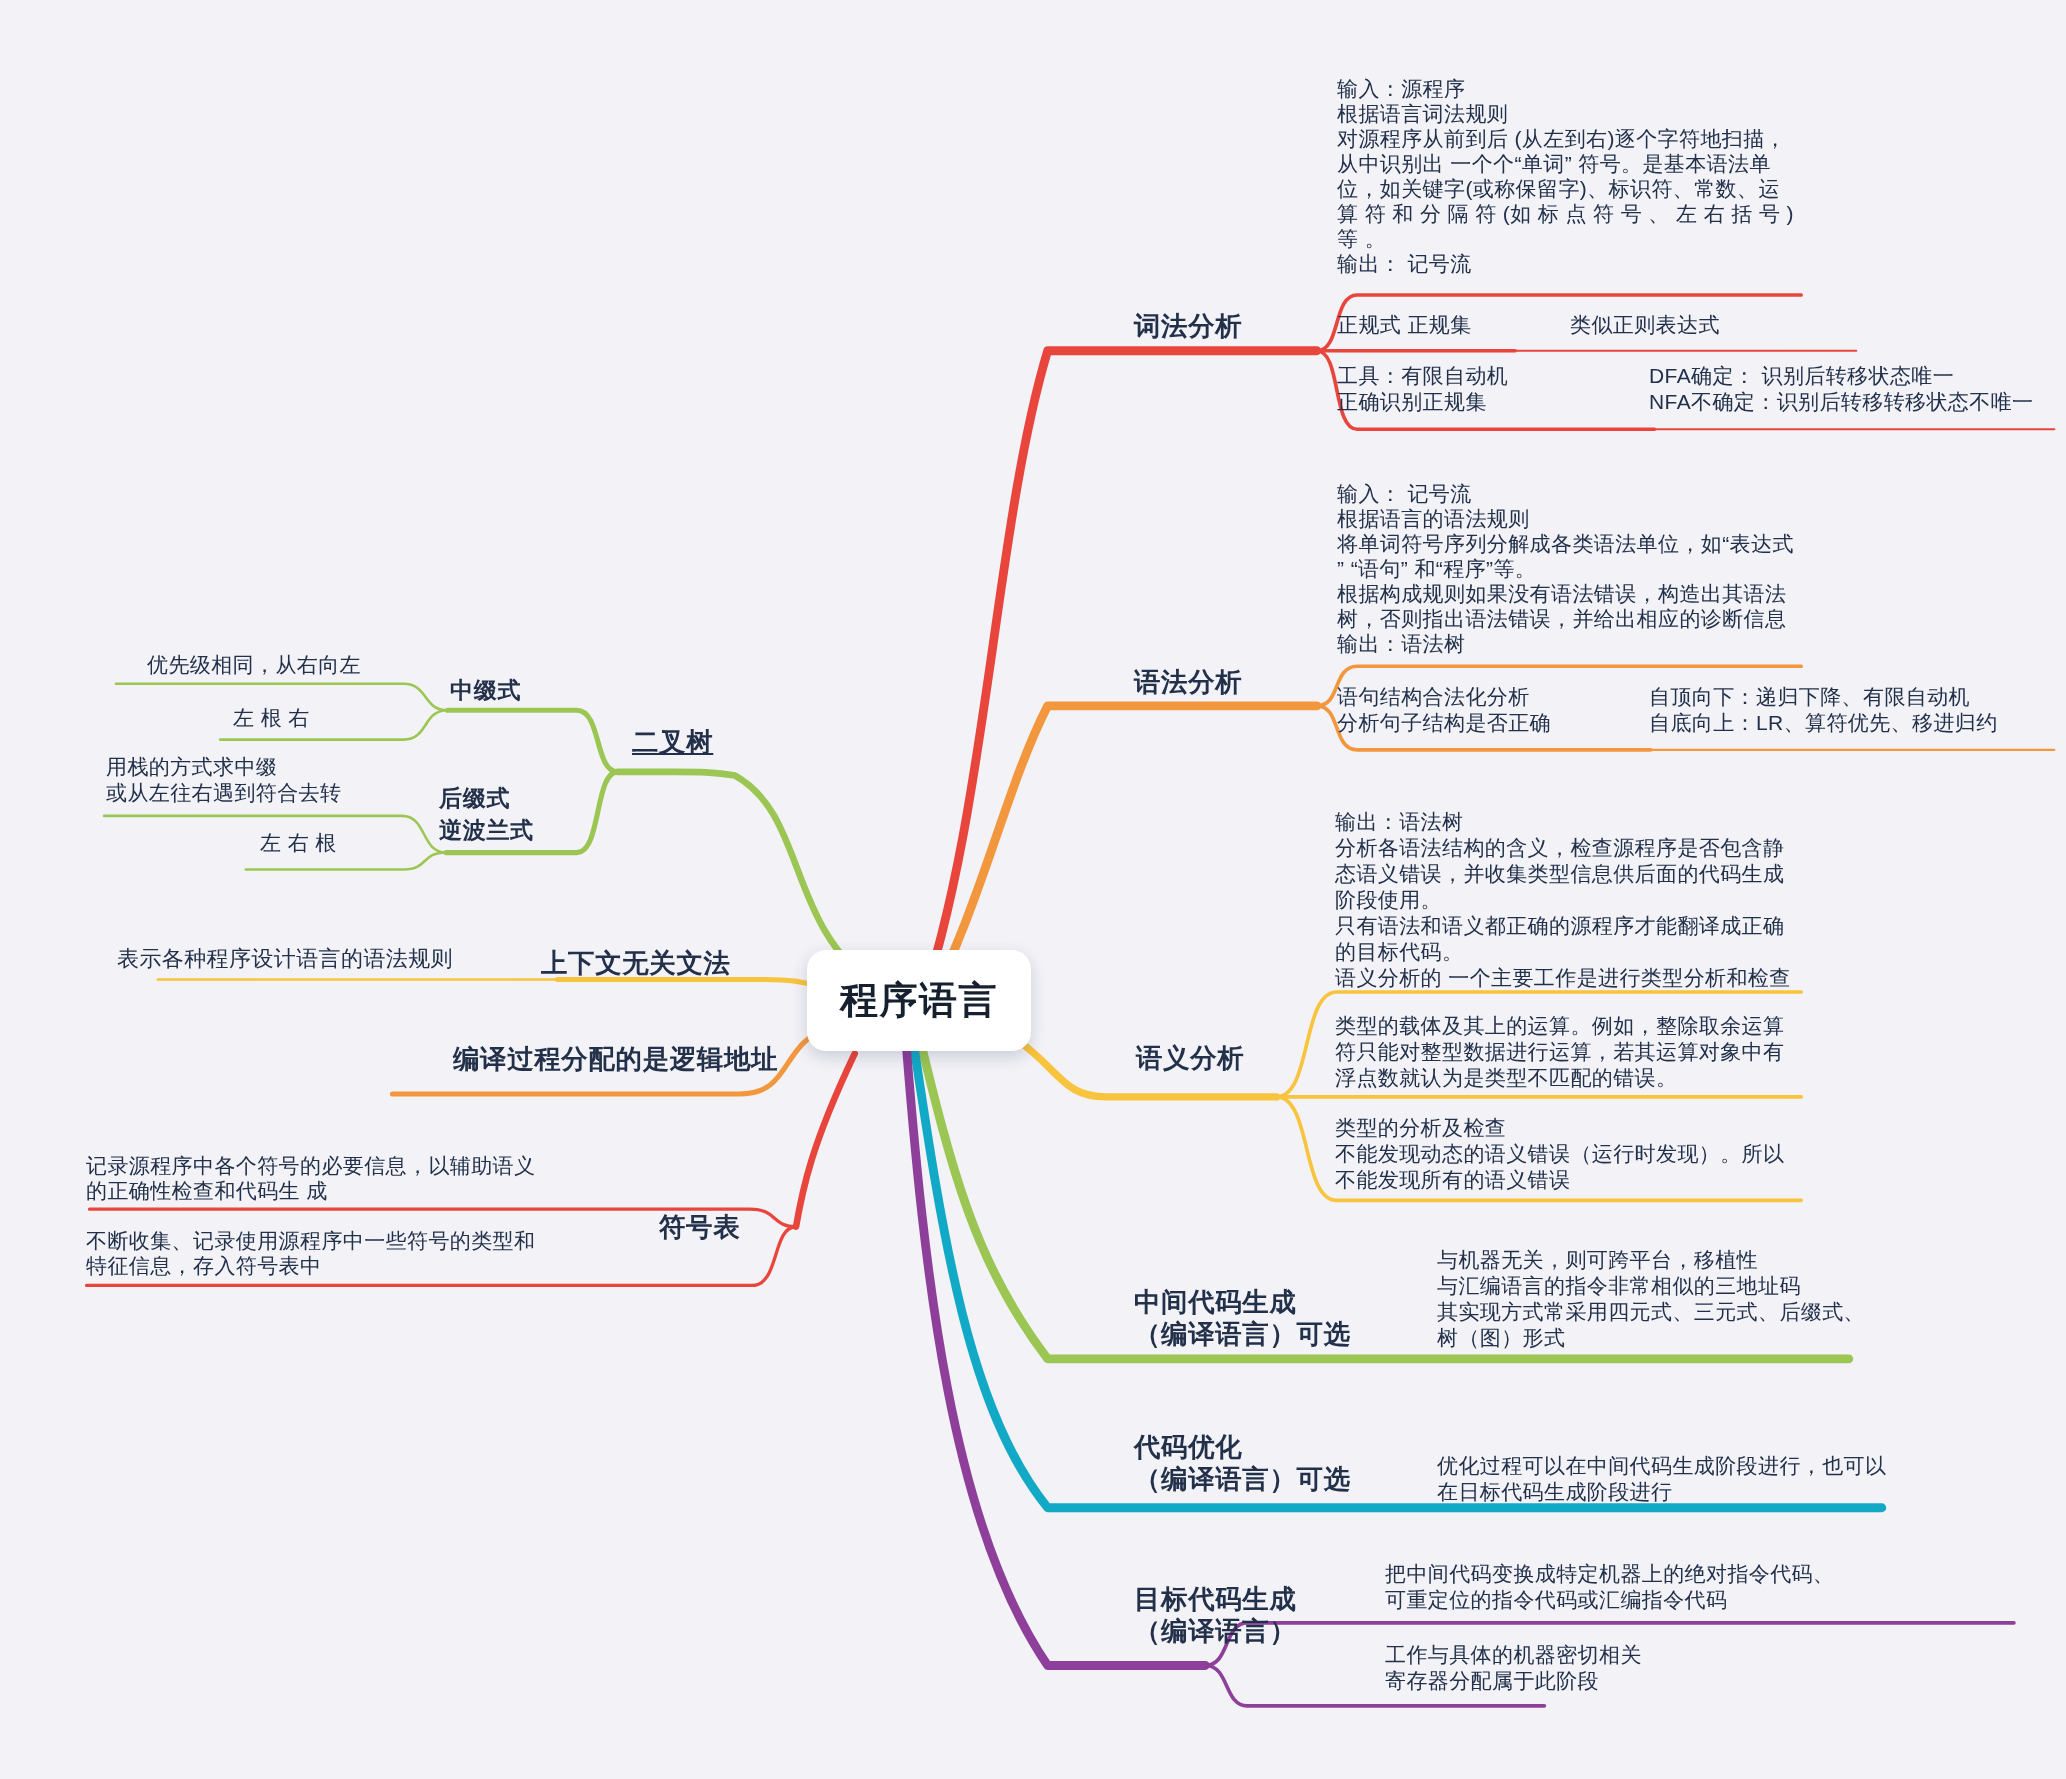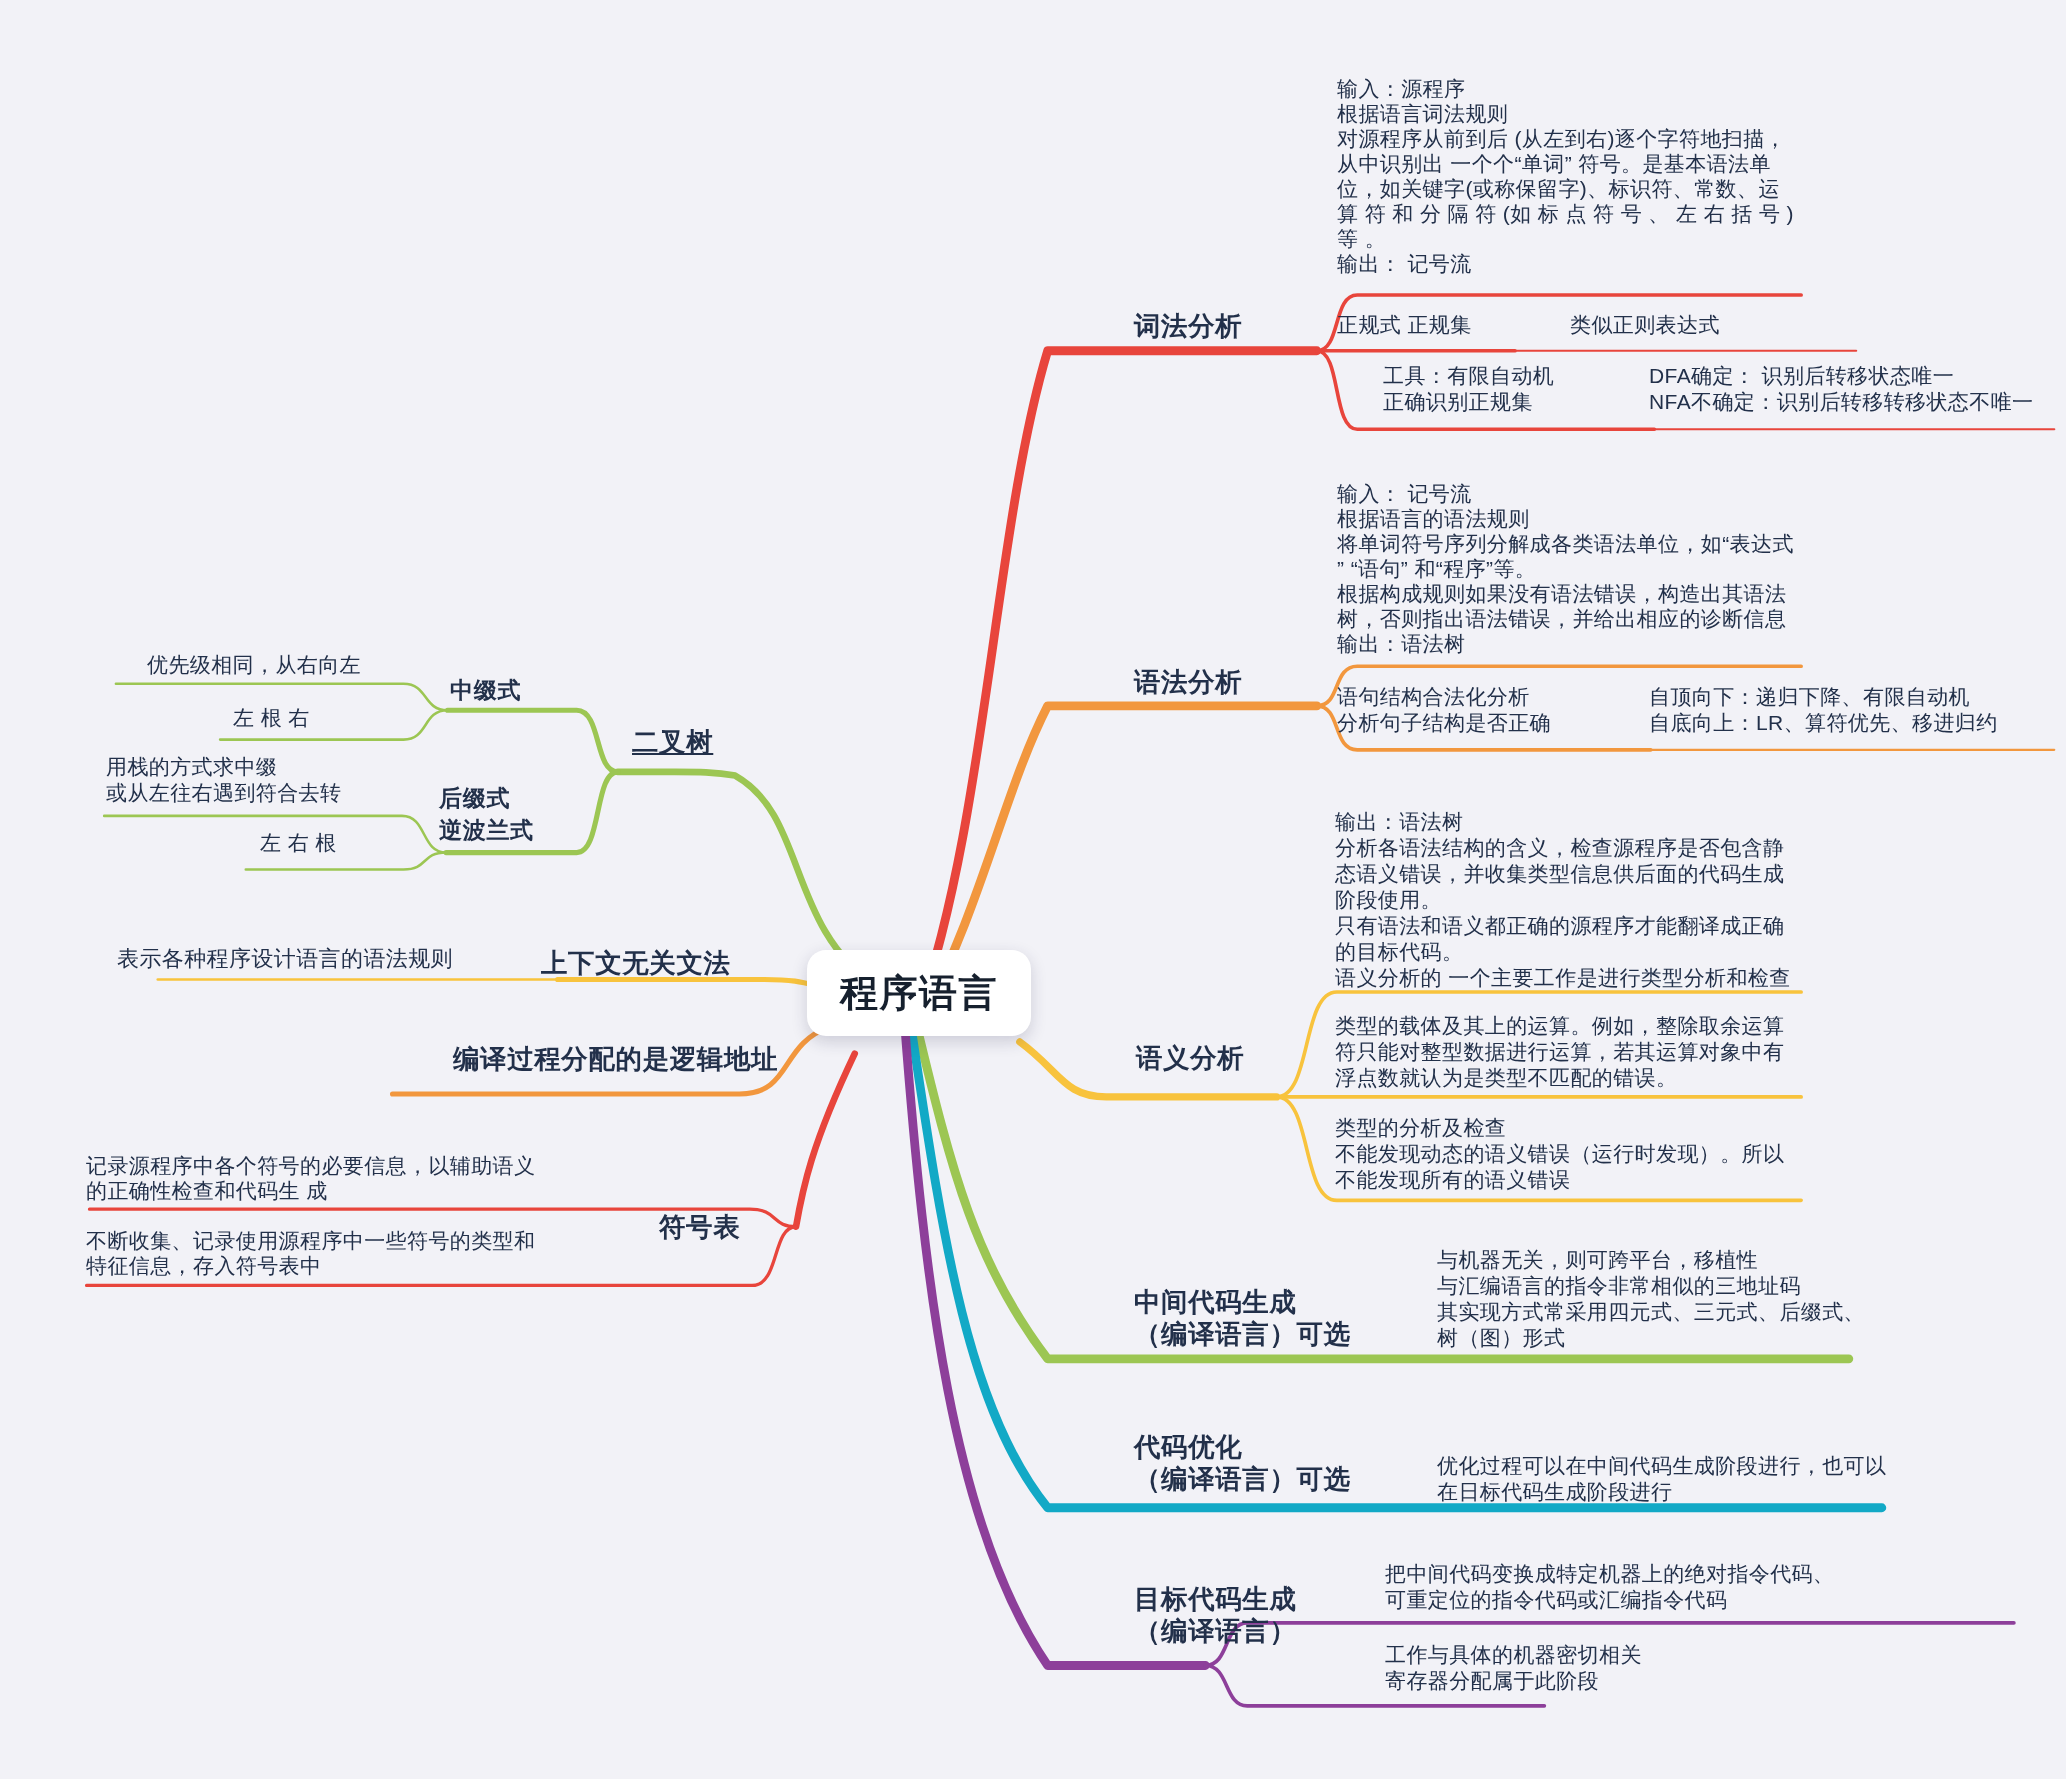--- a/index.html
+++ b/index.html
@@ -17,21 +17,21 @@
   .red{stroke:#e8453c}.orange{stroke:#f2973e}.yellow{stroke:#f8c33d}
   .green{stroke:#9cc653}.teal{stroke:#12a9c6}.purple{stroke:#8d3f9a}
   .w12{stroke-width:12}.w10{stroke-width:10}.w9{stroke-width:9}
   .w7{stroke-width:7}.w5{stroke-width:5}.w45{stroke-width:4.5}.w35{stroke-width:3.5}.w3{stroke-width:3}
 
   .txt{position:absolute;white-space:pre-line;line-height:26px;font-size:21px;font-weight:500;letter-spacing:0.4px;}
   .lh34{line-height:25px;}
   .label{font-weight:bold;font-size:26.4px;line-height:32px;white-space:pre-line;letter-spacing:0.7px;}
   .sublabel{font-weight:bold;font-size:23px;line-height:32px;white-space:pre-line;letter-spacing:0.7px;}
   .root{
-    position:absolute;left:807px;top:950px;width:224px;height:86px;
+    position:absolute;left:807px;top:950px;width:224px;height:101px;
     background:#ffffff;border-radius:19px;
     box-shadow:0 5.9px 16px rgba(40,40,80,0.18);
     display:flex;align-items:center;justify-content:center;
     font-size:38px;font-weight:bold;color:#16202e;letter-spacing:1.5px;
     z-index:5;
   }
 </style>
 </head>
 <body>
 
@@ -86,21 +86,21 @@
   <div class="txt lh34" style="left:1337px;top:76px;">输入：源程序
 根据语言词法规则
 对源程序从前到后 (从左到右)逐个字符地扫描，
 从中识别出 一个个“单词” 符号。是基本语法单
 位，如关键字(或称保留字)、标识符、常数、运
 算 符 和 分 隔 符 (如 标 点 符 号 、 左 右 括 号 )
 等 。
 输出： 记号流</div>
   <div class="txt" style="left:1337px;top:312px;">正规式 正规集</div>
   <div class="txt" style="left:1570px;top:312px;">类似正则表达式</div>
-  <div class="txt" style="left:1337px;top:363px;padding-left:46px;">工具：有限自动机
+  <div class="txt" style="left:1337px;top:363px;">工具：有限自动机
 正确识别正规集</div>
   <div class="txt" style="left:1649px;top:363px;">DFA确定： 识别后转移状态唯一
 NFA不确定：识别后转移转移状态不唯一</div>
 
   <div class="txt label" style="left:1134px;top:666px;">语法分析</div>
   <div class="txt lh34" style="left:1337px;top:481px;">输入： 记号流
 根据语言的语法规则
 将单词符号序列分解成各类语法单位，如“表达式
 ” “语句” 和“程序”等。
 根据构成规则如果没有语法错误，构造出其语法

